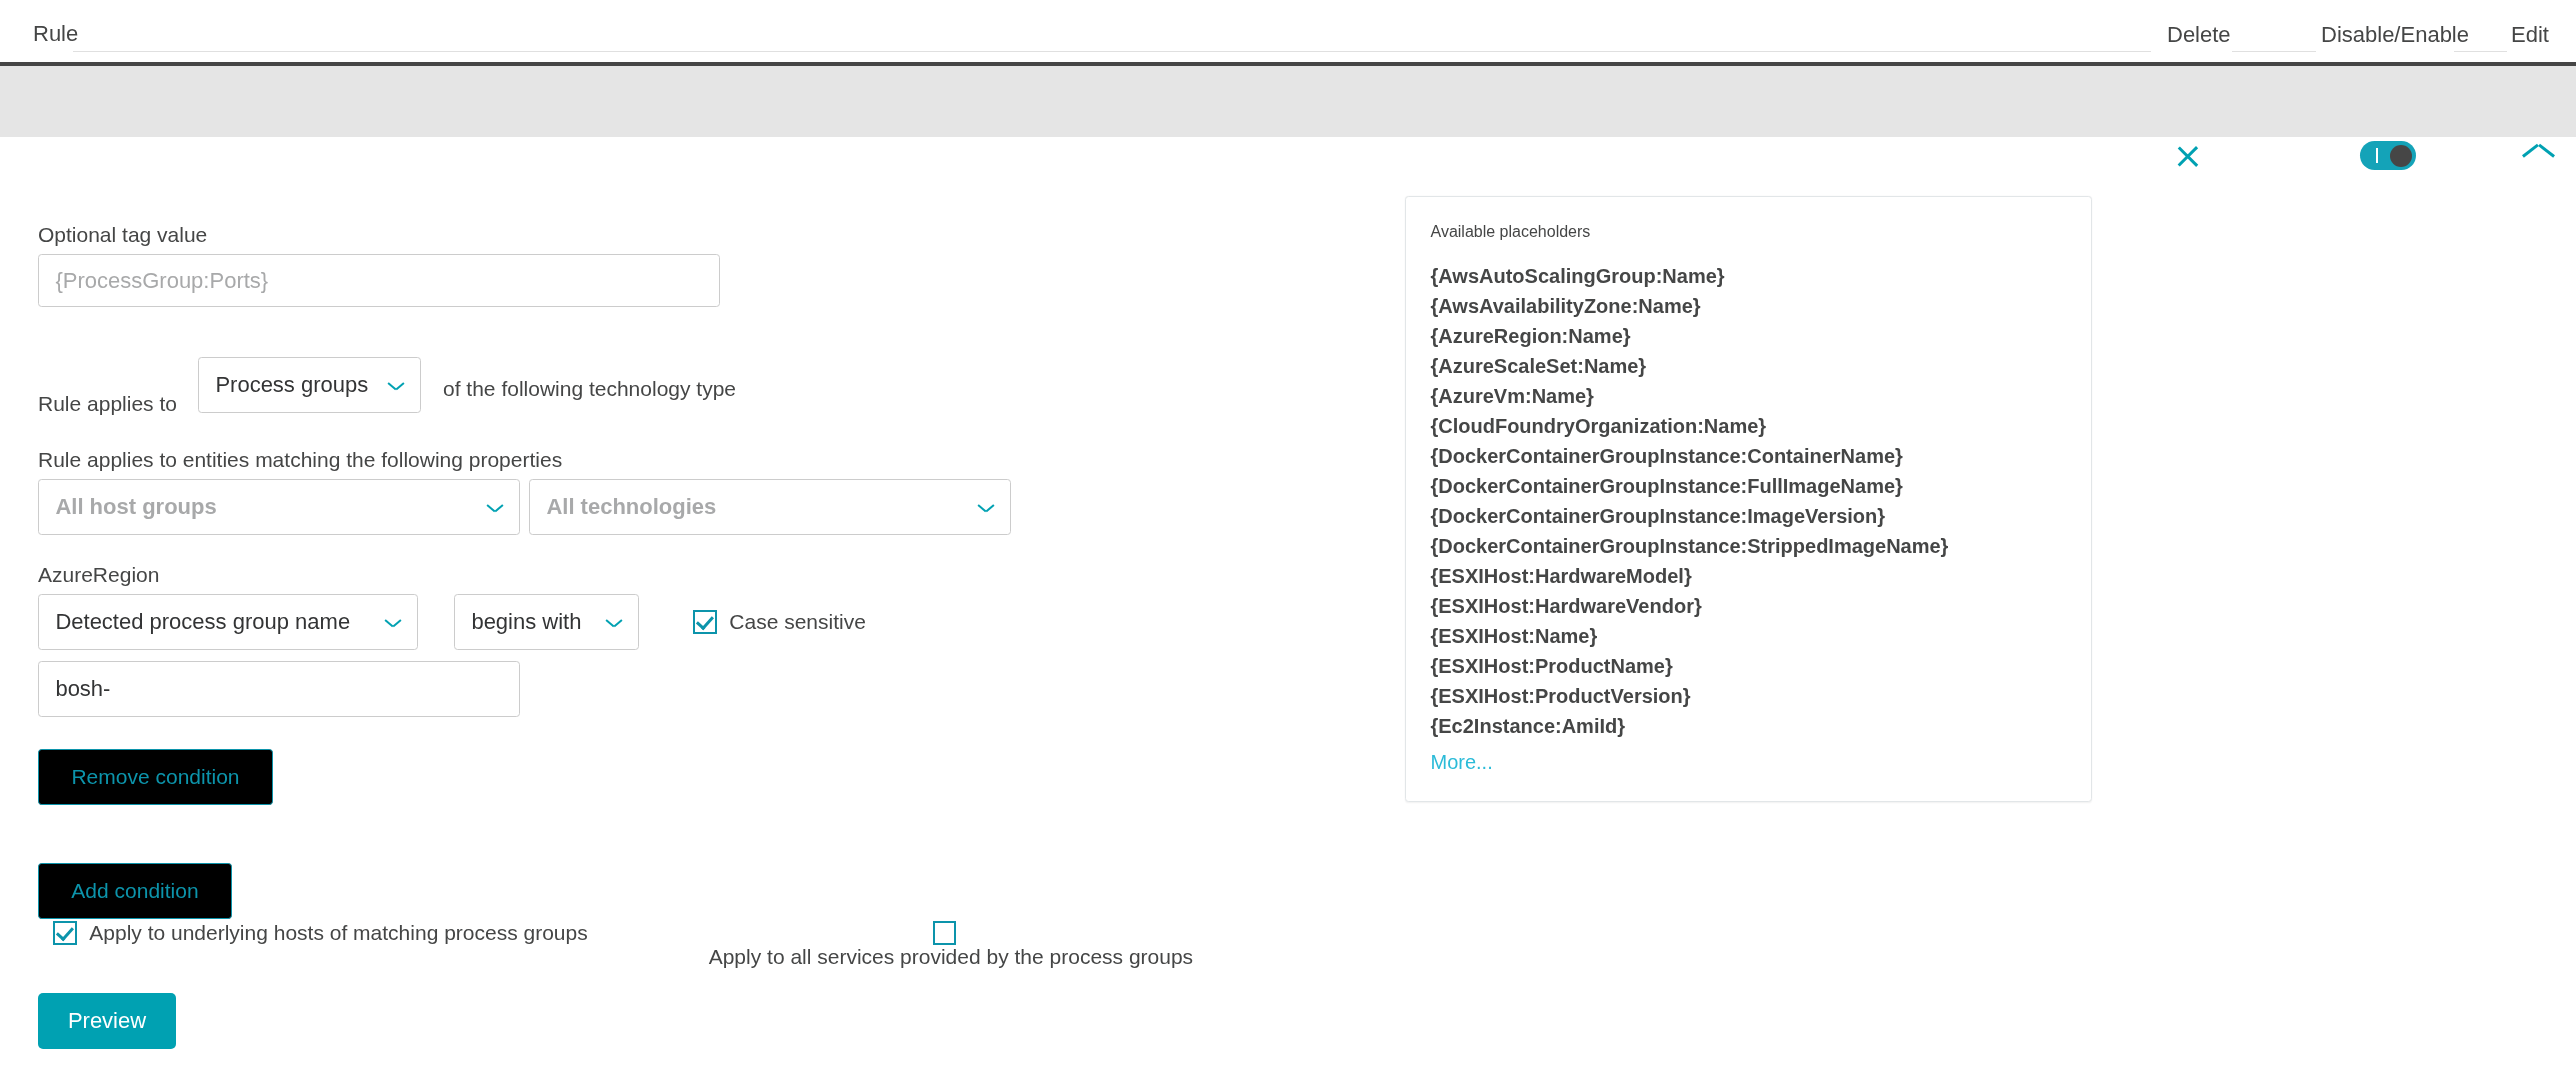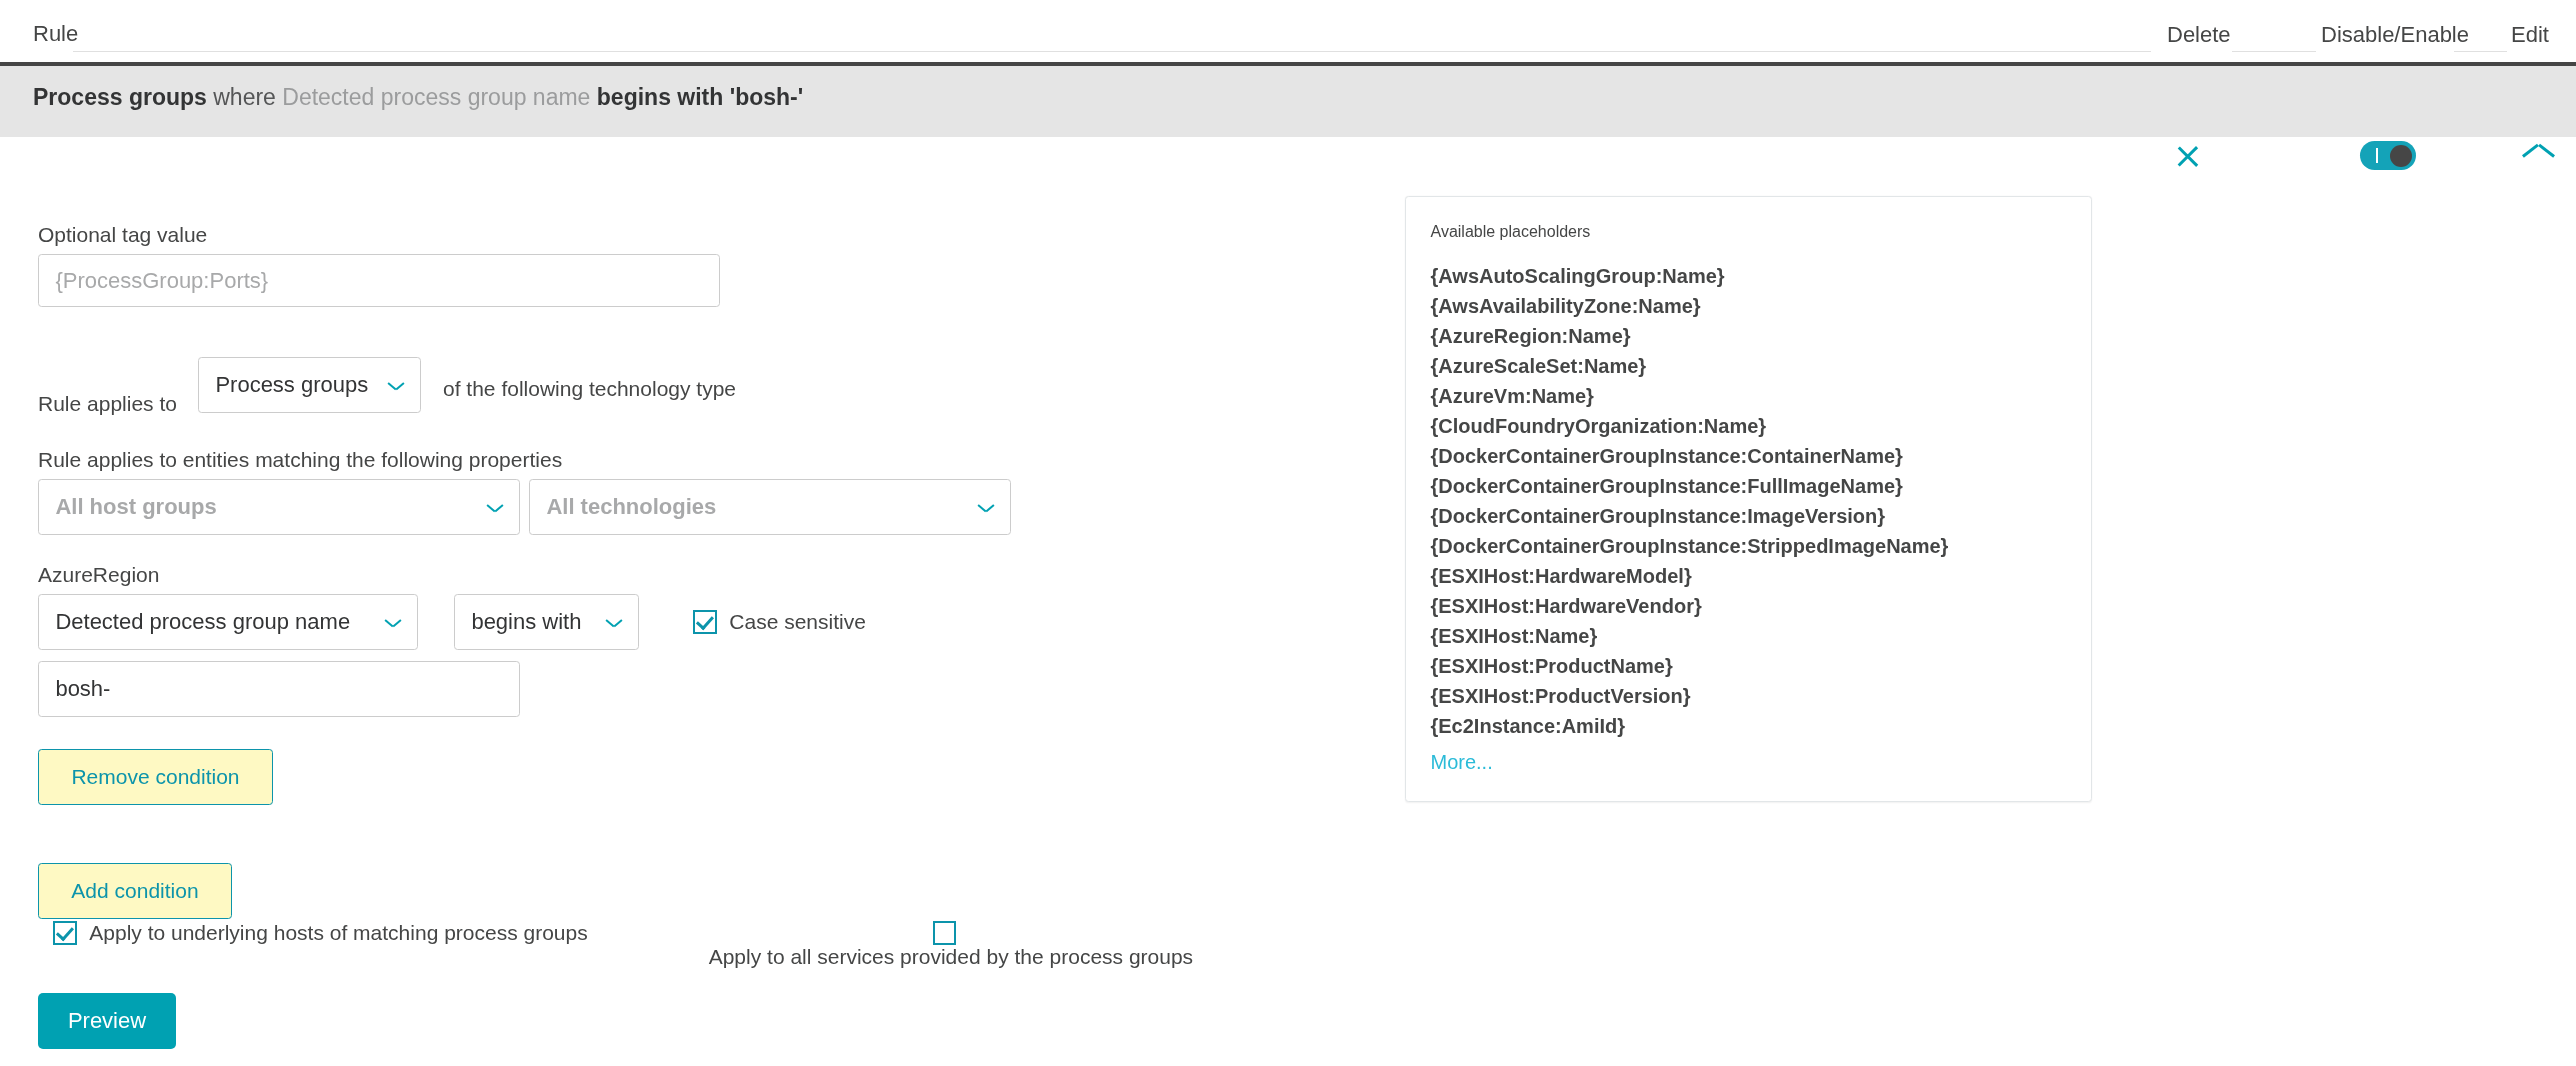--- a/index.html
+++ b/index.html
@@ -189,21 +189,21 @@
     font-size: 21px;
     color: #454646;
     margin-left: 12.7px;
     white-space: nowrap;
   }
 
   .btn-outline {
     position: absolute;
     border: 1.8px solid #0c94ab;
     border-radius: 3.6px;
-    background: #fef9c3;
+    background: #000000;
     color: #0c94ab;
     font-size: 21px;
     font-family: "Liberation Sans", sans-serif;
     cursor: pointer;
     padding: 0;
   }
   .btn-primary {
     position: absolute;
     border: none;
     border-radius: 5px;
@@ -260,23 +260,20 @@
   <div class="hdr-label hdr-rule">Rule</div>
   <div class="hdr-line hl1"></div>
   <div class="hdr-label hdr-del">Delete</div>
   <div class="hdr-line hl2"></div>
   <div class="hdr-label hdr-dis">Disable/Enable</div>
   <div class="hdr-line hl3"></div>
   <div class="hdr-label hdr-edit">Edit</div>
 </div>
 
 <div class="rule-banner">
-  <div class="rule-title">
-    <span class="rt-strong">Process groups</span><span class="rt-mid">&nbsp;</span><span class="rt-mid">where</span><span class="rt-light">&nbsp;</span><span class="rt-light">Detected process group name</span><span class="rt-strong">&nbsp;</span><span class="rt-strong">begins with 'bosh-'</span>
-  </div>
   <div class="icon-x"></div>
   <div class="toggle">
     <div class="bar"></div>
     <div class="knob"></div>
   </div>
   <div class="icon-chevron-up"></div>
 </div>
 
 <div class="form-area">
 

